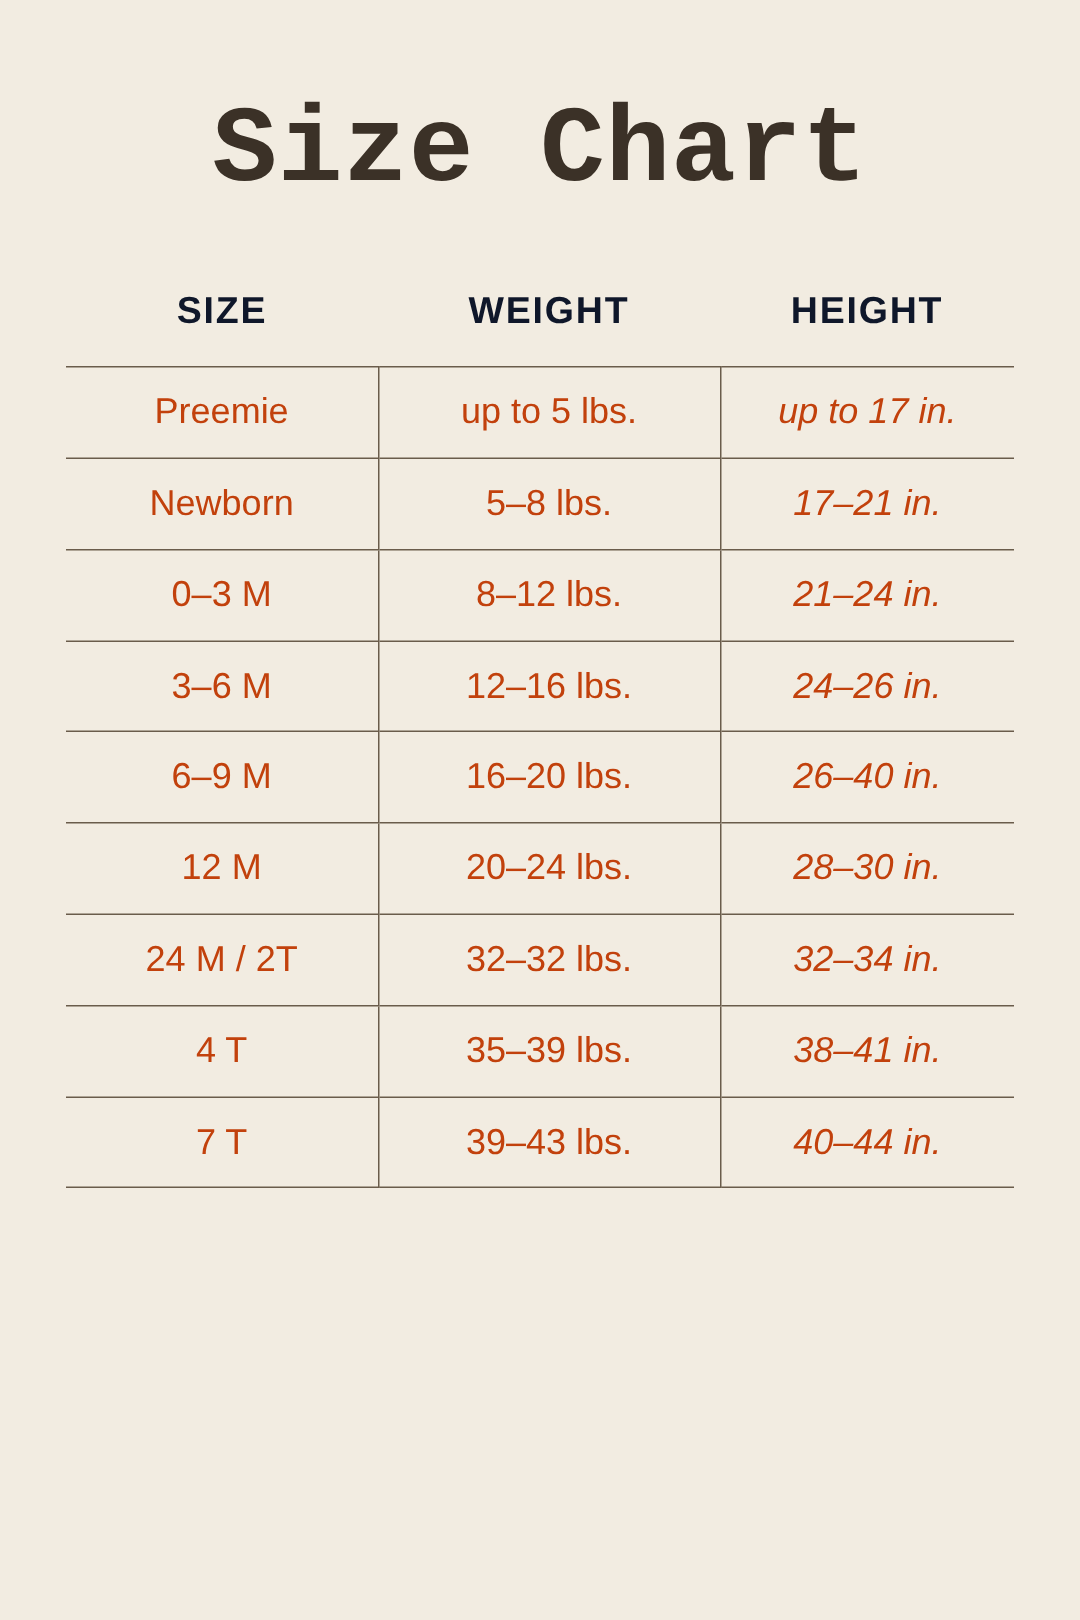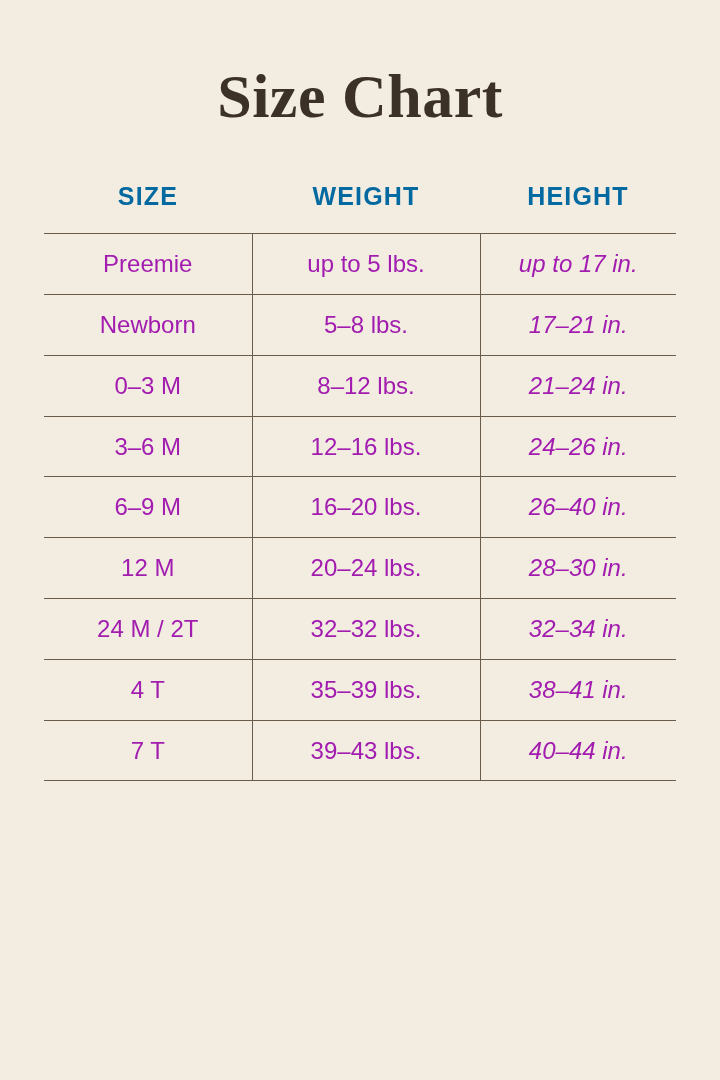--- a/index.html
+++ b/index.html
@@ -18,23 +18,23 @@
     position: relative;
     width: 720px;
     height: 1080px;
     box-sizing: border-box;
     background: #f2ece1;
     display: flex;
     flex-direction: column;
     align-items: center;
   }
   .title {
-    font-family: Liberation Serif, serif;
+    font-family: Liberation Mono, monospace;
     font-weight: bold;
-    font-size: 62px;
+    font-size: 72px;
     letter-spacing: 0.5px;
     color: #3b3127;
     margin-top: 62px;
     margin-bottom: 0;
     line-height: 1.1;
     text-align: left;
   }
   table.size-chart {
     margin-top: 52px;
     border-collapse: collapse;
@@ -43,30 +43,30 @@
   }
   table.size-chart col.c1 { width: 208px; }
   table.size-chart col.c2 { width: 228px; }
   table.size-chart col.c3 { width: 196px; }
 
   table.size-chart thead th {
     font-family: "Liberation Sans", sans-serif;
     font-weight: bold;
     font-size: 25px;
     letter-spacing: 1.2px;
-    color: #0369a1;
+    color: #0f172a;
     padding: 0 0 22px 0;
     text-align: center;
     border: none;
   }
   table.size-chart tbody td {
     font-family: "Liberation Sans", sans-serif;
     font-weight: normal;
     font-size: 24px;
-    color: #a21caf;
+    color: #c2410c;
     text-align: center;
     padding: 16px 4px 15px 4px;
     border-top: 1.5px solid #6a5c4b;
     border-right: 1.5px solid #6a5c4b;
     line-height: 1.2;
     white-space: nowrap;
   }
   table.size-chart tbody td:last-child {
     border-right: none;
     font-style: italic;

